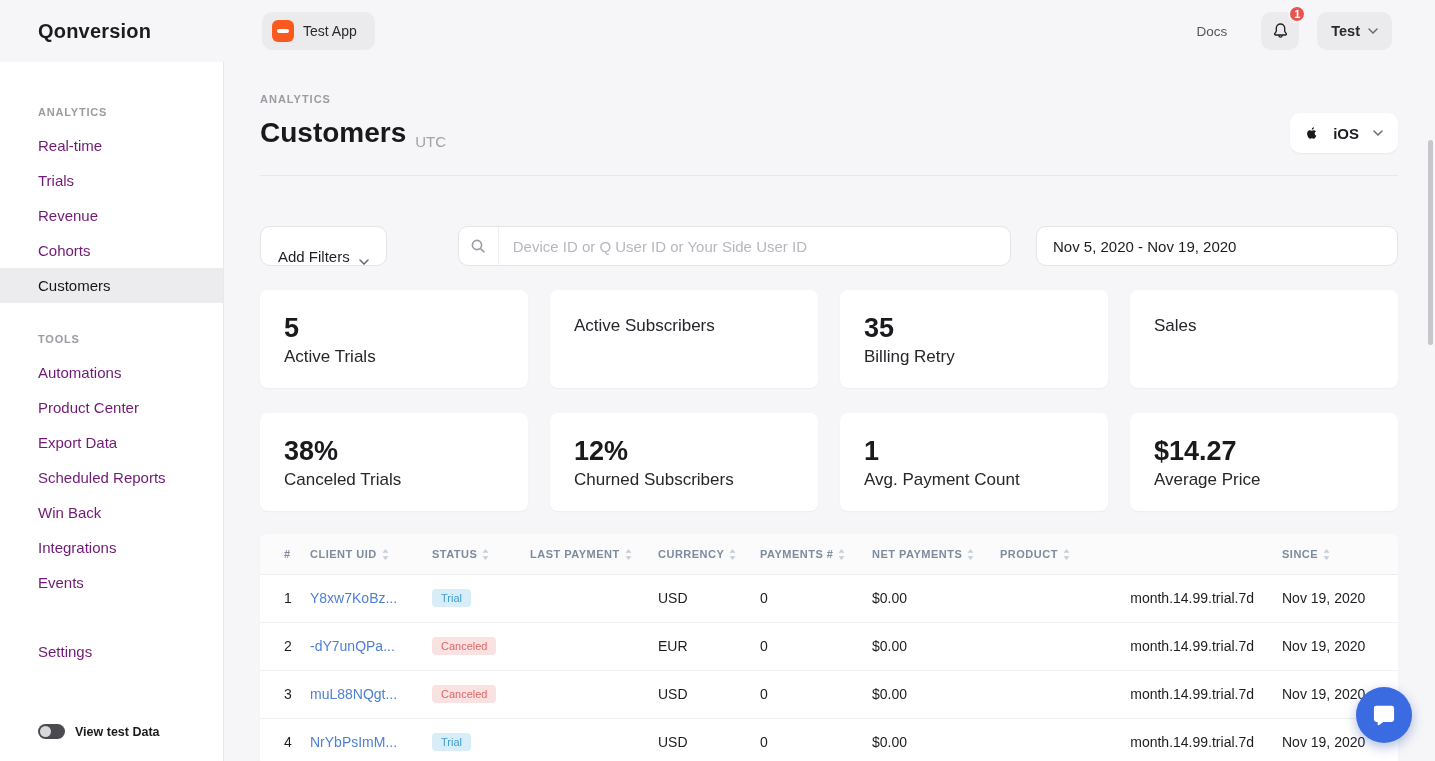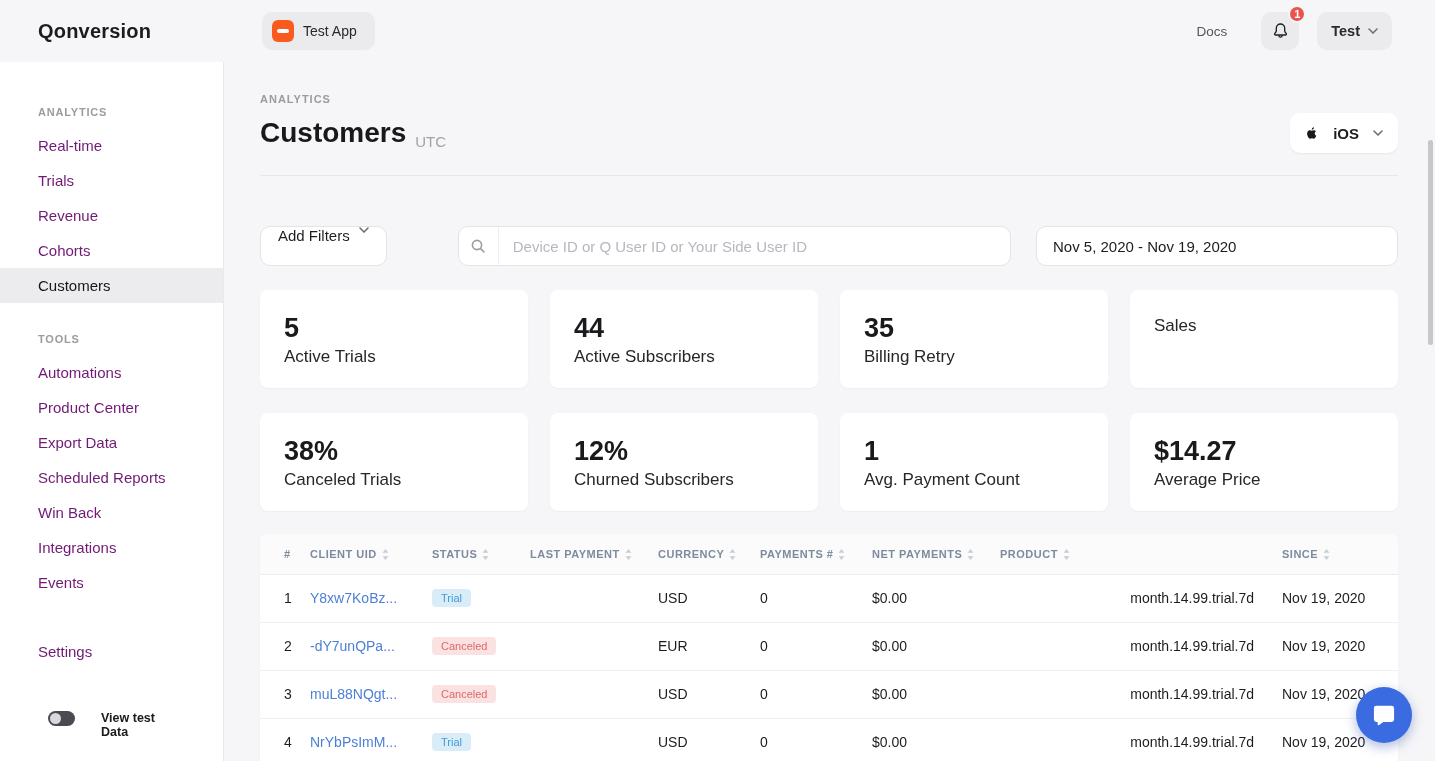--- a/index.html
+++ b/index.html
@@ -37,41 +37,41 @@
   
   .layout { display:flex; height:699px; }
 
   
   .sidebar { width:224px; background:#fff; border-right:1px solid #e9e9eb; display:flex; flex-direction:column; padding-top:44px; flex:none; }
   .sb-section + .sb-section { margin-top:30px; }
   .sb-section-label { font-size:11px; font-weight:700; letter-spacing:.8px; color:#9b9ba1; text-transform:uppercase; padding:0 38px; margin-bottom:10px; }
   .sb-item { font-size:15px; color:#701a75; padding:9px 38px; cursor:pointer; white-space:nowrap; }
   .sb-item.active { background:#ececef; color:#17171a; }
   .sb-settings { margin-top:34px; }
-  .sb-bottom { margin-top:auto; padding:0 38px 22px 48px; display:flex; align-items:flex-start; gap:26px; }
+  .sb-bottom { margin-top:auto; padding:0 38px 22px 38px; display:flex; align-items:center; gap:10px; }
   .toggle { width:27px; height:15px; border-radius:8px; background:#4a4a50; position:relative; cursor:pointer; flex:none; }
   .toggle-knob { position:absolute; left:2px; top:2px; width:11px; height:11px; border-radius:50%; background:#d9d9dc; }
   .toggle-label { font-size:12.5px; font-weight:600; color:#1b1b1e; }
 
   
   .main { flex:1; padding:31px 37px 0 36px; overflow:hidden; }
   .breadcrumb { font-size:11px; font-weight:700; letter-spacing:1px; color:#9b9ba1; text-transform:uppercase; }
   .title-row { display:flex; align-items:center; margin-top:8px; padding-bottom:22px; border-bottom:1px solid #e7e7ea; }
   .page-title { font-size:28px; font-weight:800; color:#19191c; }
   .tz { font-size:15px; color:#a2a2a8; margin-left:9px; font-weight:400; align-self:flex-end; padding-bottom:3px; }
   .platform-btn {
     margin-left:auto; height:40px; display:flex; align-items:center; gap:14px; background:#fff; border:none;
     border-radius:10px; padding:0 15px; font-family:inherit; font-size:15px; font-weight:600; color:#1d1d21;
     box-shadow:0 1px 2px rgba(20,20,40,.06); cursor:pointer;
   }
 
   
   .filters-row { display:flex; align-items:center; margin-top:50px; }
   .btn-filters {
-    height:40px; display:flex; align-items:flex-start; gap:9px; background:#fff; border:1px solid #e4e4e7;
+    height:40px; display:flex; align-items:flex-end; gap:9px; background:#fff; border:1px solid #e4e4e7;
     border-radius:10px; padding:0 17px; font-family:inherit; font-size:15px; color:#1f1f23; cursor:pointer;
   }
   .search-box { flex:1; margin-left:71px; margin-right:25px; height:40px; display:flex; align-items:center; background:#fff; border:1px solid #e4e4e7; border-radius:10px; overflow:hidden; }
   .search-icon-wrap { width:40px; height:100%; display:flex; align-items:center; justify-content:center; border-right:1px solid #efeff2; flex:none; }
   .search-input { flex:1; border:none; outline:none; height:100%; padding:0 14px; font-family:inherit; font-size:15px; color:#1d1d21; background:transparent; }
   .search-input::placeholder { color:#b7b7bf; }
   .date-input {
     width:362px; height:40px; background:#fff; border:1px solid #e4e4e7; border-radius:10px;
     padding:0 16px; font-family:inherit; font-size:15px; color:#1c1c1f; outline:none; flex:none;
   }
@@ -235,21 +235,20 @@
       <input class="date-input" type="text" readonly="" value="Nov 5, 2020 - Nov 19, 2020" style="">
     </div>
 
     <div class="stats-grid">
   <div class="stat-card">
     <div class="stat-value">5</div>
     <div class="stat-label">Active Trials</div>
   </div>
 
   <div class="stat-card">
-    <div class="stat-value">44</div>
     <div class="stat-label">Active Subscribers</div>
   </div>
 
   <div class="stat-card">
     <div class="stat-value">35</div>
     <div class="stat-label">Billing Retry</div>
   </div>
 
   <div class="stat-card">
     <div class="stat-label">Sales</div>

